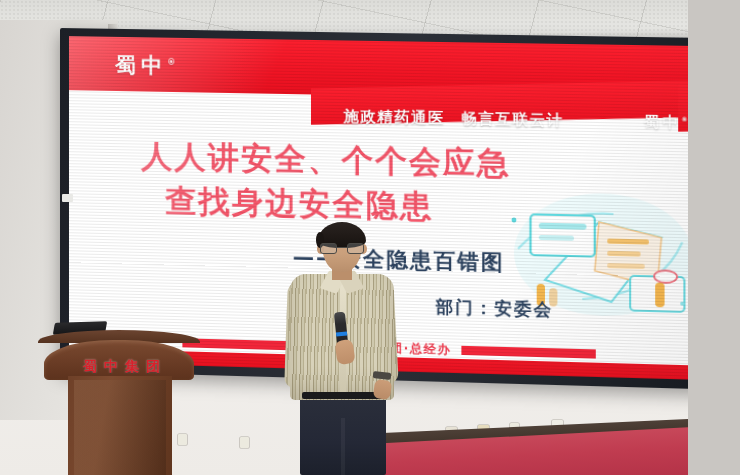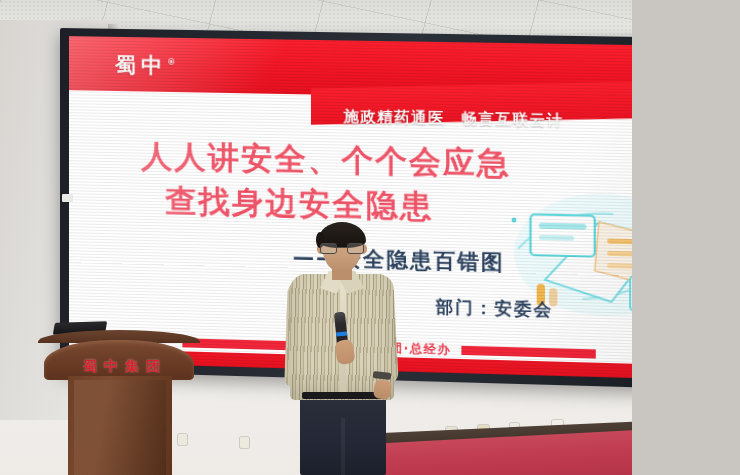--- a/index.html
+++ b/index.html
@@ -2,21 +2,21 @@
 <html><head>
 <meta charset="utf-8">
 <title>Presentation Room Photo</title>
 <style>
   * { margin:0; padding:0; box-sizing:border-box; }
   html,body{
     width:740px; height:475px; overflow:hidden;
     font-family:"Liberation Sans","DejaVu Sans",sans-serif;
     background:#c9c6c2;
   }
-  #scene{ position:relative; width:632px; height:475px; overflow:hidden; }
+  #scene{ position:relative; width:688px; height:475px; overflow:hidden; }
 
   
   .ceiling{
     position:absolute; left:0; top:0; width:740px; height:74px;
     background:
       linear-gradient(180deg,#dcdcd8 0%,#e9e9e6 45%,#f4f3f0 100%);
   }
   .ceiling .grid{
     position:absolute; inset:0;
     background-image:

